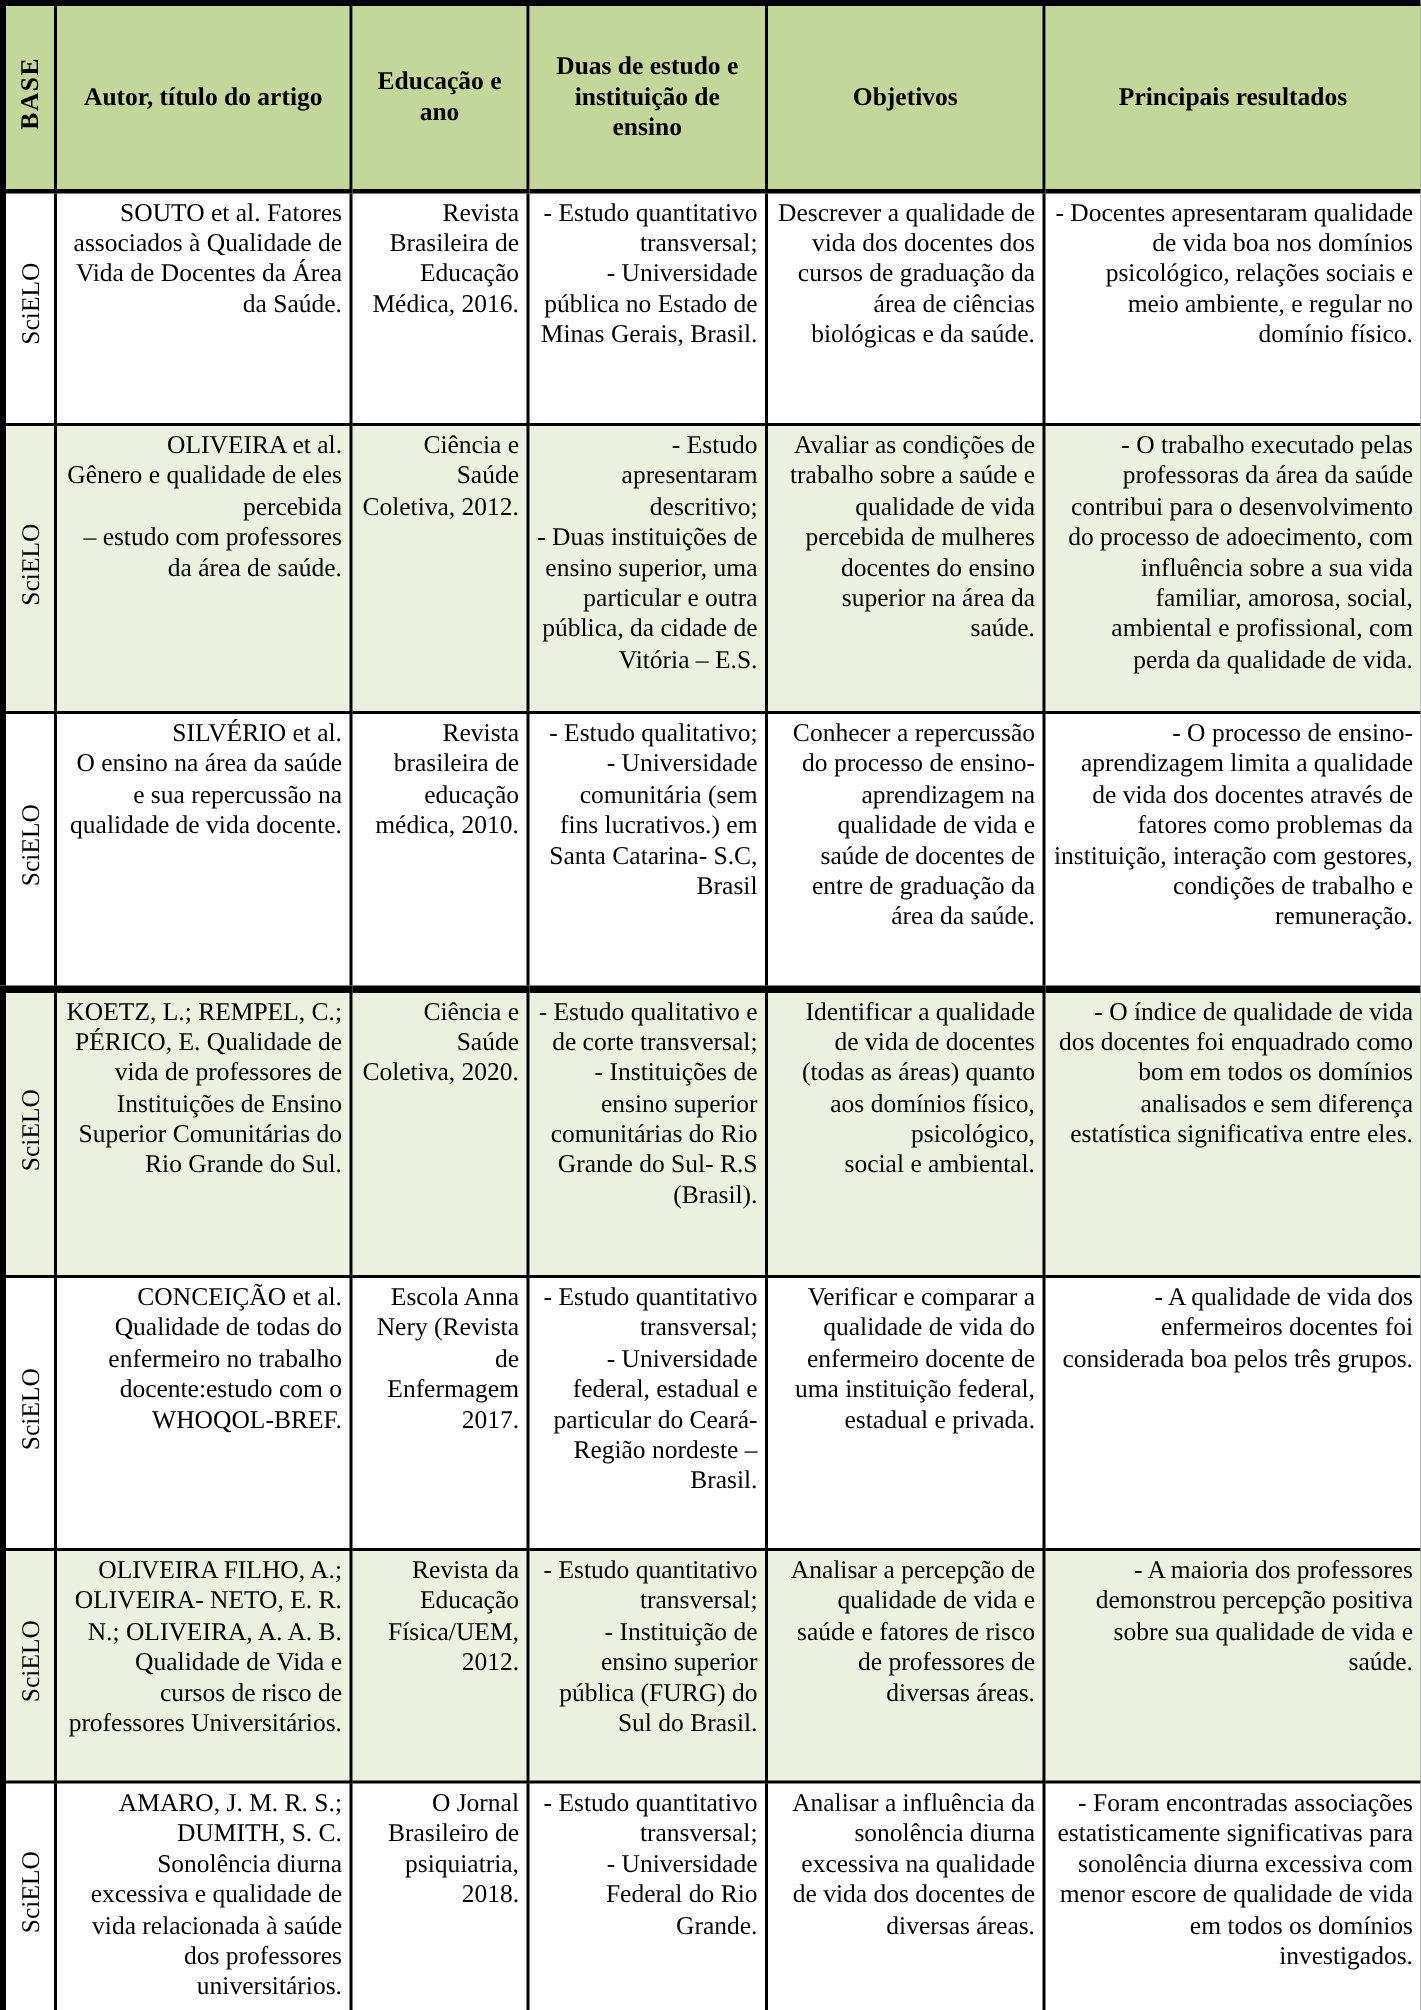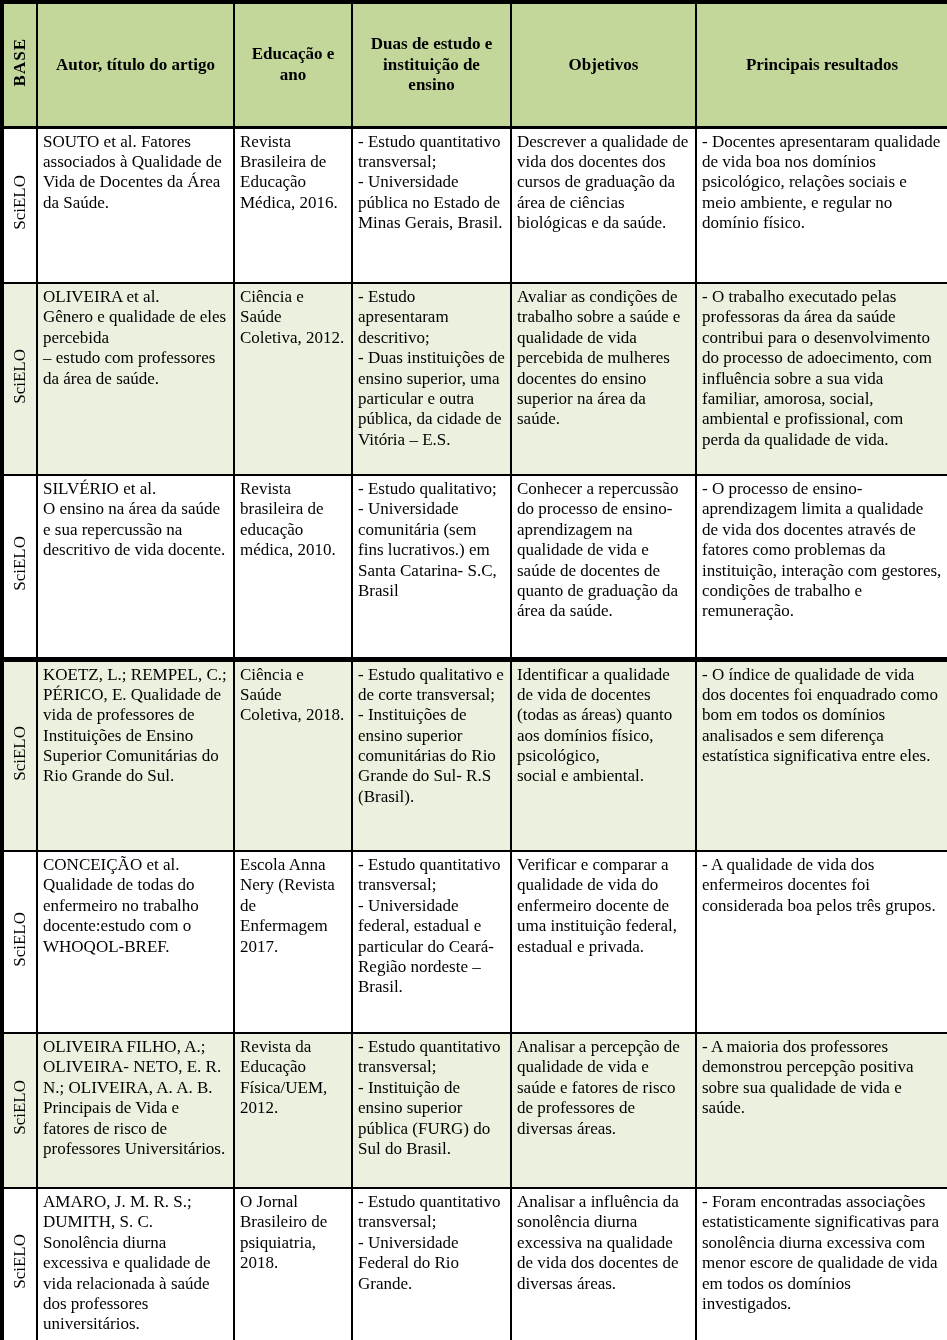--- a/index.html
+++ b/index.html
@@ -27,20 +27,21 @@
   }
   .lit-table th, .lit-table td {
     border: 2px solid var(--border-color);
     vertical-align: top;
     padding: 3px 5px;
     font-size: 17px;
     line-height: 1.2;
     white-space: pre-line;
     overflow: hidden;
     word-wrap: break-word;
+    text-align: right;
   }
   
   .lit-table thead tr { height: 125px; }
   .lit-table thead th {
     background: var(--header-bg);
     text-align: center;
     vertical-align: middle;
     font-weight: bold;
     border-bottom-width: 3px;
   }
@@ -110,49 +111,49 @@
 – estudo com professores da área de saúde.</td>
       <td>Ciência e Saúde Coletiva, 2012.</td>
       <td>- Estudo apresentaram descritivo;
 - Duas instituições de ensino superior, uma particular e outra pública, da cidade de Vitória – E.S.</td>
       <td>Avaliar as condições de trabalho sobre a saúde e qualidade de vida percebida de mulheres docentes do ensino superior na área da saúde.</td>
       <td>- O trabalho executado pelas professoras da área da saúde contribui para o desenvolvimento do processo de adoecimento, com influência sobre a sua vida familiar, amorosa, social, ambiental e profissional, com perda da qualidade de vida.</td>
     </tr>
     <tr>
       <td class="cell-base"><span class="vert">SciELO</span></td>
       <td>SILVÉRIO et al.
-O ensino na área da saúde e sua repercussão na descritivo de vida docente.</td>
+O ensino na área da saúde e sua repercussão na qualidade de vida docente.</td>
       <td>Revista brasileira de educação médica, 2010.</td>
       <td>- Estudo qualitativo;
 - Universidade comunitária (sem fins lucrativos.) em Santa Catarina- S.C, Brasil</td>
-      <td>Conhecer a repercussão do processo de ensino-aprendizagem na qualidade de vida e saúde de docentes de quanto de graduação da área da saúde.</td>
+      <td>Conhecer a repercussão do processo de ensino-aprendizagem na qualidade de vida e saúde de docentes de entre de graduação da área da saúde.</td>
       <td>- O processo de ensino-aprendizagem limita a qualidade de vida dos docentes através de fatores como problemas da instituição, interação com gestores, condições de trabalho e remuneração.</td>
     </tr>
     <tr>
       <td class="cell-base"><span class="vert">SciELO</span></td>
       <td>KOETZ, L.; REMPEL, C.; PÉRICO, E. Qualidade de vida de professores de Instituições de Ensino Superior Comunitárias do Rio Grande do Sul.</td>
-      <td>Ciência e Saúde Coletiva, 2018.</td>
+      <td>Ciência e Saúde Coletiva, 2020.</td>
       <td>- Estudo qualitativo e de corte transversal;
 - Instituições de ensino superior comunitárias do Rio Grande do Sul- R.S (Brasil).</td>
       <td>Identificar a qualidade de vida de docentes (todas as áreas) quanto aos domínios físico, psicológico,
 social e ambiental.</td>
       <td>- O índice de qualidade de vida dos docentes foi enquadrado como bom em todos os domínios analisados e sem diferença estatística significativa entre eles.</td>
     </tr>
     <tr>
       <td class="cell-base"><span class="vert">SciELO</span></td>
       <td>CONCEIÇÃO et al. Qualidade de todas do enfermeiro no trabalho docente:estudo com o WHOQOL-BREF.</td>
       <td>Escola Anna Nery (Revista de Enfermagem 2017.</td>
       <td>- Estudo quantitativo transversal;
 - Universidade federal, estadual e particular do Ceará- Região nordeste –Brasil.</td>
       <td>Verificar e comparar a qualidade de vida do enfermeiro docente de uma instituição federal, estadual e privada.</td>
       <td>- A qualidade de vida dos enfermeiros docentes foi considerada boa pelos três grupos.</td>
     </tr>
     <tr>
       <td class="cell-base"><span class="vert">SciELO</span></td>
-      <td>OLIVEIRA FILHO, A.; OLIVEIRA- NETO, E. R. N.; OLIVEIRA, A. A. B. Principais de Vida e fatores de risco de professores Universitários.</td>
+      <td>OLIVEIRA FILHO, A.; OLIVEIRA- NETO, E. R. N.; OLIVEIRA, A. A. B. Qualidade de Vida e cursos de risco de professores Universitários.</td>
       <td>Revista da Educação Física/UEM, 2012.</td>
       <td>- Estudo quantitativo transversal;
 - Instituição de ensino superior pública (FURG) do Sul do Brasil.</td>
       <td>Analisar a percepção de qualidade de vida e saúde e fatores de risco de professores de diversas áreas.</td>
       <td>- A maioria dos professores demonstrou percepção positiva sobre sua qualidade de vida e saúde.</td>
     </tr>
     <tr>
       <td class="cell-base"><span class="vert">SciELO</span></td>
       <td>AMARO, J. M. R. S.; DUMITH, S. C. Sonolência diurna excessiva e qualidade de vida relacionada à saúde dos professores universitários.</td>
       <td>O Jornal Brasileiro de psiquiatria, 2018.</td>

